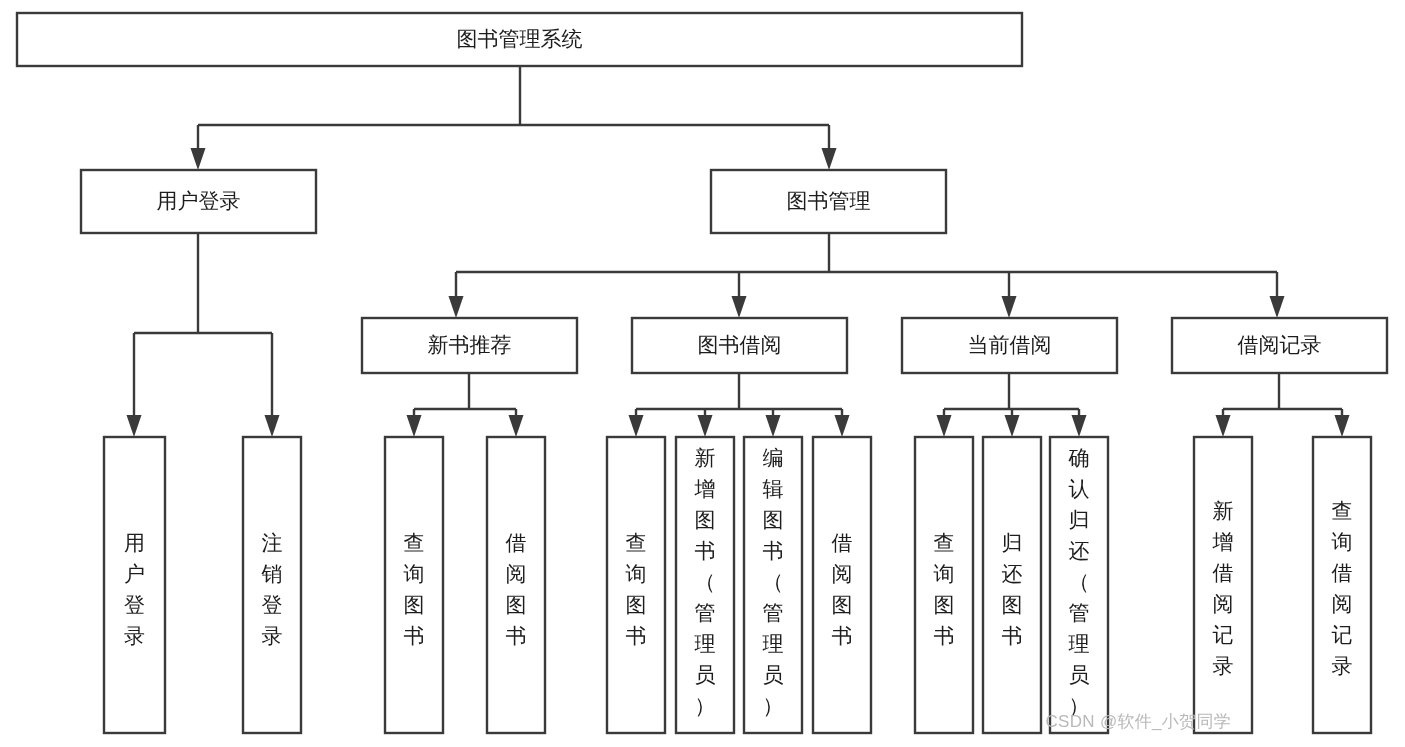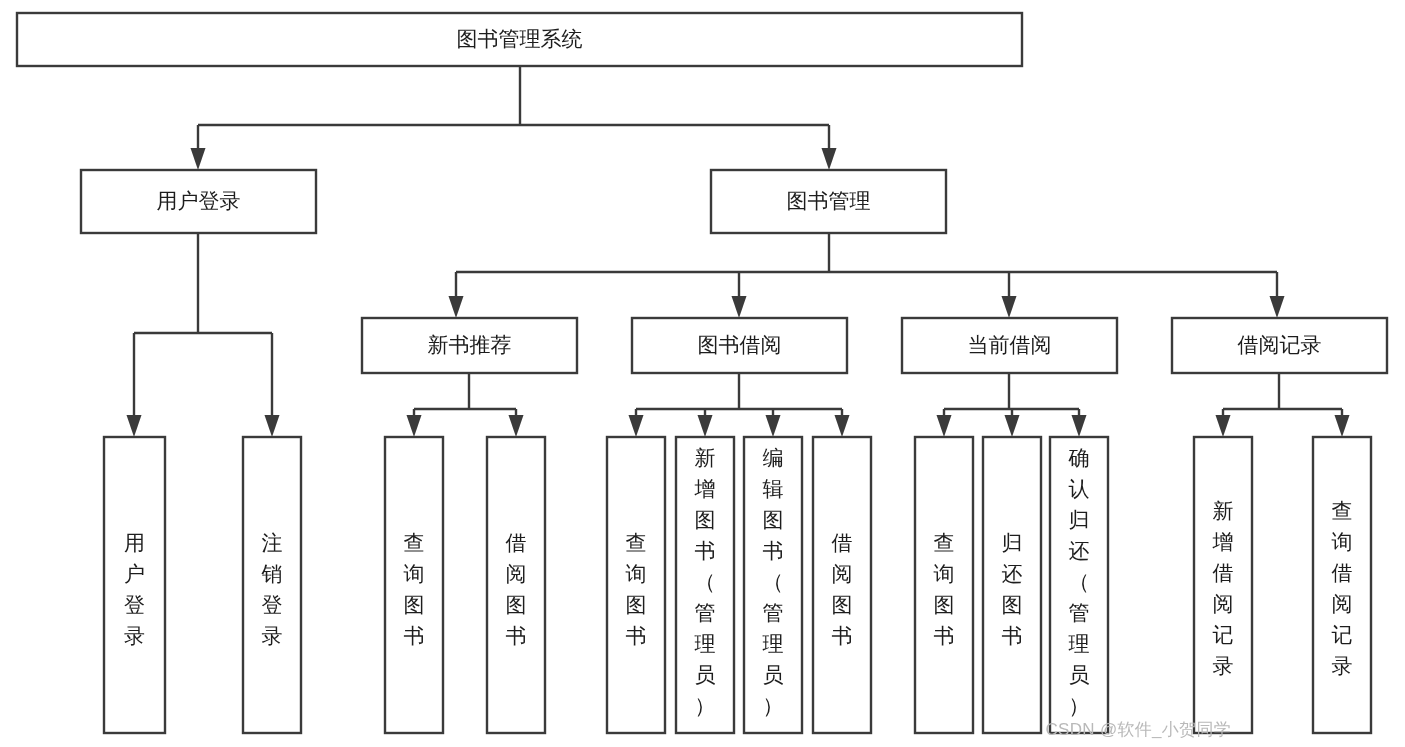--- a/index.html
+++ b/index.html
@@ -54,21 +54,21 @@
   .node-label-v {
     font-family: "Liberation Sans", "DejaVu Sans", sans-serif;
     fill: #1d1d1d;
     font-size: 21px;
     text-anchor: middle;
     white-space: pre;
   }
   .watermark-text {
     position: absolute;
     right: 9px;
-    bottom: 6px;
+    bottom: 14px;
     font-family: "Liberation Sans", "DejaVu Sans", sans-serif;
     font-size: 17px;
     color: #b9b9b9;
     letter-spacing: 0.3px;
     user-select: none;
     white-space: nowrap;
   }
 </style>
 </head>
 <body>

